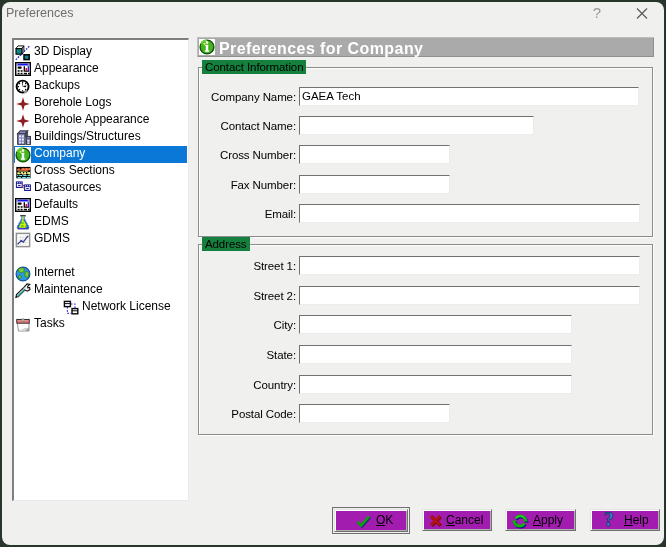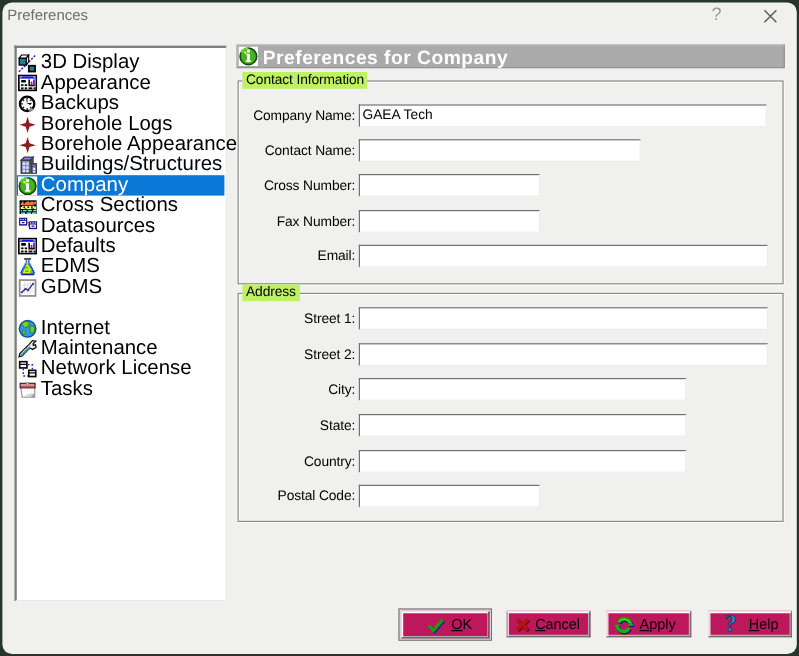--- a/index.html
+++ b/index.html
@@ -7,40 +7,40 @@
 #dlg{position:absolute;left:0;top:0;width:666px;height:547px;}
 #dlgbg{position:absolute;left:2px;top:2px;width:662px;height:543px;background:#f0f0ef;border-radius:8px;}
 .abs{position:absolute;}
 #title{left:6px;top:6px;font-size:12.5px;color:#6e6e6e;}
 #helpbtn{left:590px;top:4px;width:14px;height:20px;font-size:15px;color:#979797;text-align:center;font-weight:400;}
 #closebtn{left:634px;top:0px;width:16px;height:27px;}
 
 #list{left:12px;top:38px;width:177px;height:463px;background:#fff;
  border-top:2px solid #7f7f7f;border-left:2px solid #7f7f7f;
  border-right:1px solid #e9e9eb;border-bottom:1px solid #e9e9eb;box-sizing:border-box;}
-.row{position:absolute;left:0px;width:173px;height:17px;font-size:17px;line-height:17px;color:#000;white-space:nowrap;}
+.row{position:absolute;left:0px;width:173px;height:17px;font-size:12px;line-height:17px;color:#000;white-space:nowrap;}
 .row svg{position:absolute;left:1px;top:0px;}
 .row span{position:absolute;left:20px;top:-1px;}
 .row.sel{background:#0a78d7;color:#fff;}
 .row.sel .ibg{position:absolute;left:1px;top:1px;width:16px;height:16px;background:#fff;}
 
 #hdr{left:197px;top:37px;width:457px;height:20px;background:#aaaaaa;
  box-shadow:inset 1px 1px 0 #bdbdbd, inset -1px -1px 0 #8f8f8f;}
 #hdrico{left:199px;top:39px;width:16px;height:16px;background:#fff;}
 #hdrtxt{left:219px;top:40px;font-size:16px;font-weight:bold;color:#fff;letter-spacing:0.42px;}
 .group{border:1px solid #8c8c8c;box-shadow:1px 1px 0 #fdfdfd, inset 1px 1px 0 #fdfdfd;}
 #grp1{left:198px;top:67px;width:453px;height:168px;}
 #grp2{left:198px;top:244px;width:453px;height:189px;}
-.glabel{font-size:11.5px;letter-spacing:-0.1px;color:#000;background:#bef264;padding:0 3px;height:14px;line-height:14px;}
+.glabel{font-size:11.5px;letter-spacing:-0.1px;color:#000;background:#15803d;padding:0 3px;height:14px;line-height:14px;}
 #gl1{left:202px;top:60px;}
 #gl2{left:202px;top:237px;}
 .flabel{font-size:11.5px;letter-spacing:-0.1px;color:#000;text-align:right;width:110px;left:186px;height:14px;line-height:14px;}
 .field{background:#fff;border:1px solid;border-color:#717171 #ececec #ececec #717171;box-sizing:border-box;height:19px;font-size:11.5px;line-height:17px;padding-left:2px;color:#000;}
 
-.btn{position:absolute;background:#be185d;border:1px solid;border-color:#e4e4e4 #6f6f6f #6f6f6f #e4e4e4;
+.btn{position:absolute;background:#a21caf;border:1px solid;border-color:#e4e4e4 #6f6f6f #6f6f6f #e4e4e4;
  box-shadow:inset 1px 1px 0 #ffffff, inset -1px -1px 0 #b0b0b0;box-sizing:border-box;
  font-size:12px;color:#000;text-align:center;}
 .btn .lbl{position:absolute;top:3px;}
 #okwrap{left:332px;top:507px;width:78px;height:27px;border:1px solid #6f6f6f;box-sizing:border-box;background:#f0f0ef;}
 #ok{position:absolute;left:1px;top:1px;width:74px;height:23px;}
 #cancel{left:422px;top:509px;width:70px;height:22px;}
 #apply{left:505px;top:509px;width:71px;height:22px;}
 #help{left:590px;top:509px;width:70px;height:22px;}
 u{text-decoration:underline;}
 </style>
@@ -246,21 +246,21 @@
         <span>Internet</span>
       </div>
       <div class="row" style="top: 242px;">
         <svg width="16" height="16" viewBox="0 0 16 16" style="top:0.5px">
           <path d="M10 3.2 L12 0.9 L14.8 1.4 L12.6 3.4 L12.8 4.8 L14.6 4.4 L15 6.6 L12.2 8.2 L9.8 7 L3.4 13.6 L0.9 14.4 L1.5 11.6 L8.4 5 Z" fill="#f4f4f4" stroke="#111" stroke-width="1.1"></path>
           <path d="M8.8 6.2 L1.9 12.9 L3.3 13.7 L10.2 6.9 Z" fill="#2a9d9d"></path>
           <path d="M9.8 4 L8 6 M10.6 4.6 L8.8 6.6 M7 7 L5 9 M6 8 L4 10" stroke="#a8a8a8" stroke-width="0.6"></path>
         </svg>
         <span>Maintenance</span>
       </div>
-      <div class="row" style="top: 259px;">
+      <div class="row" style="top: 259px; margin-left: 48px;">
         <svg width="16" height="16" viewBox="0 0 16 16" style="top:0.5px">
           <rect x="1.4" y="1.4" width="6" height="5.2" fill="#fff" stroke="#0a0a0a" stroke-width="1.4"></rect>
           <line x1="1.4" y1="3.6" x2="7.4" y2="3.6" stroke="#0a0a0a" stroke-width="1"></line>
           <rect x="9" y="8.6" width="5.8" height="5.2" fill="#fff" stroke="#0a0a0a" stroke-width="1.4"></rect>
           <line x1="9" y1="10.8" x2="14.8" y2="10.8" stroke="#0a0a0a" stroke-width="1"></line>
           <path d="M4.4 7 L4.4 13.4 L8.4 13.4" stroke="#2525cc" stroke-width="1.2" stroke-dasharray="1.5 1.7" fill="none"></path>
           <path d="M8 4 L12 4 L12 8" stroke="#2525cc" stroke-width="1.2" stroke-dasharray="1.5 1.7" fill="none"></path>
         </svg>
         <span>Network License</span>
       </div>

